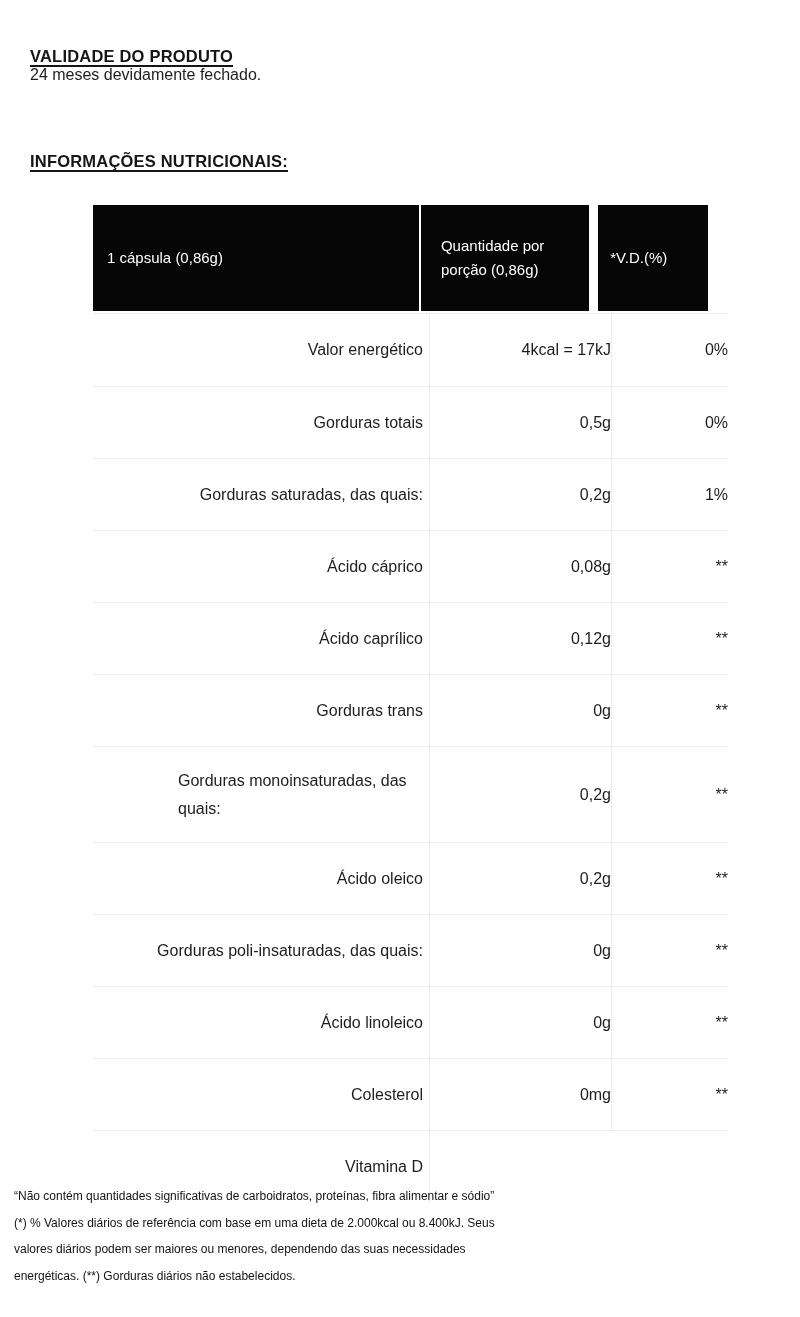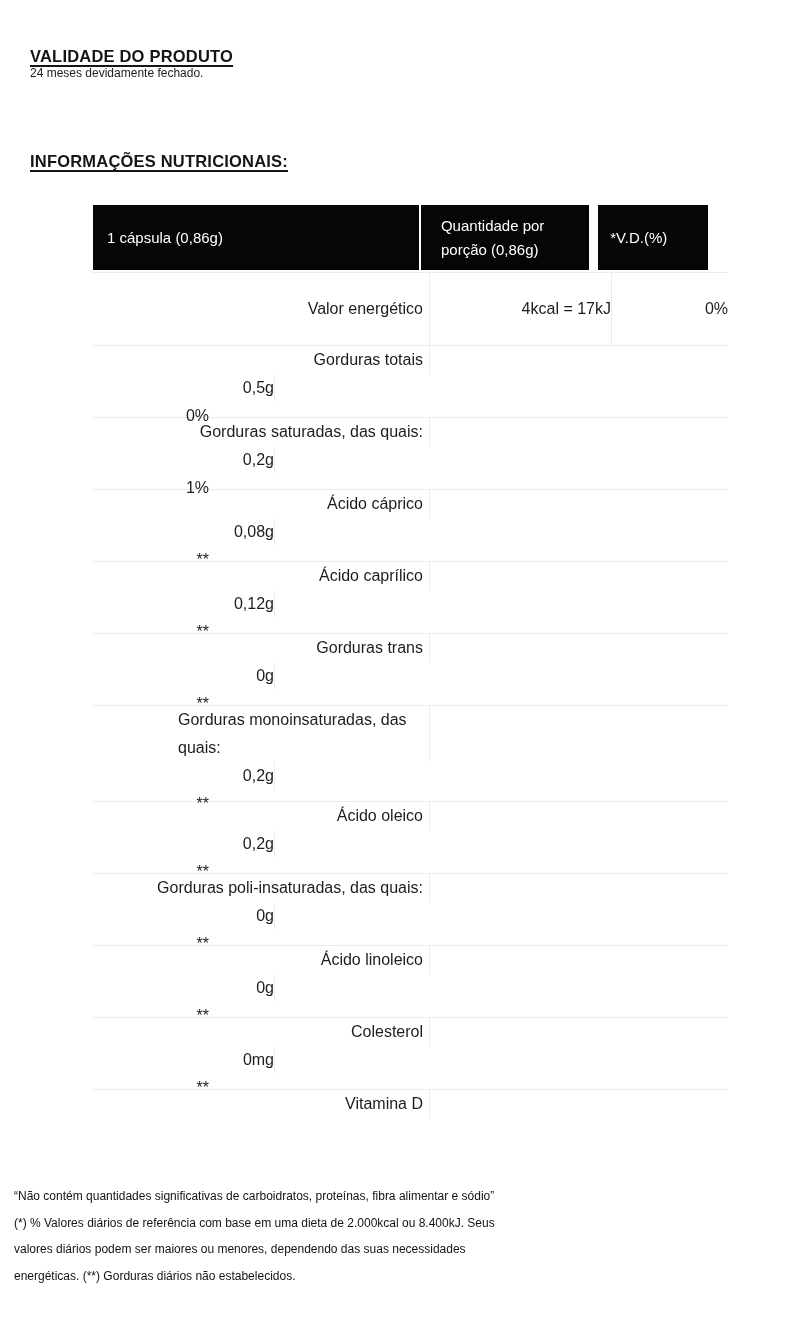--- a/index.html
+++ b/index.html
@@ -17,40 +17,40 @@
     position: absolute; left: 30px;
     font-size: 16.5px; font-weight: bold; color: #151515;
     text-decoration: underline;
     text-decoration-thickness: 2px;
     text-underline-offset: 3px;
     letter-spacing: 0.2px;
   }
   #validade-heading { top: 31px; margin-top: 16px; }
   #validade-text {
     position: absolute; left: 30px; top: 66px;
-    font-size: 12px; color: #1d1d1d;
+    font-size: 16px; color: #1d1d1d;
   }
   #info-heading { top: 152px; }
 
   
   .nutrition-table { position: absolute; left: 93px; top: 205px; width: 635px; }
 
-  .t-header { display: flex; width: 615px; height: 65px; background: #ffffff; }
+  .t-header { display: flex; width: 615px; height: 106px; background: #ffffff; }
   .t-header .hcell {
     background: #060606; color: #ffffff;
     display: flex; align-items: center;
     font-size: 15px; line-height: 24px;
   }
   .hcell.c1 { width: 330px; padding-left: 14px; margin-right: 2px; }
   .hcell.c2 { width: 170px; padding-left: 20px; padding-right: 18px; margin-right: 2px; }
   .hcell.c3 { width: 111px; padding-left: 12px; margin-left: 7px; }
 
   .t-body { margin-top: 2px; border-top: 1px solid #ececec; width: 635px; }
   .t-row { display: flex; height: 72px; font-size: 16px; }
-  .t-row + .t-row { border-top: 1px solid #ececec; flex-direction: column; }
+  .t-row + .t-row { border-top: 1px solid #ececec; }
   .t-row.tall { height: 96px; }
 
   .cell { display: flex; align-items: center; line-height: 28px; justify-content: flex-end; }
   .cell.name   { width: 337px; border-right: 1px solid #ececec; padding-left: 14px; padding-right: 6px; }
   .cell.amount { width: 182px; border-right: 1px solid #ececec; padding-left: 20px; }
   .cell.dv     { width: 116px; padding-left: 20px; }
   .t-row.tall .cell.name .label { max-width: 245px; }
 
   
   #footnote {

